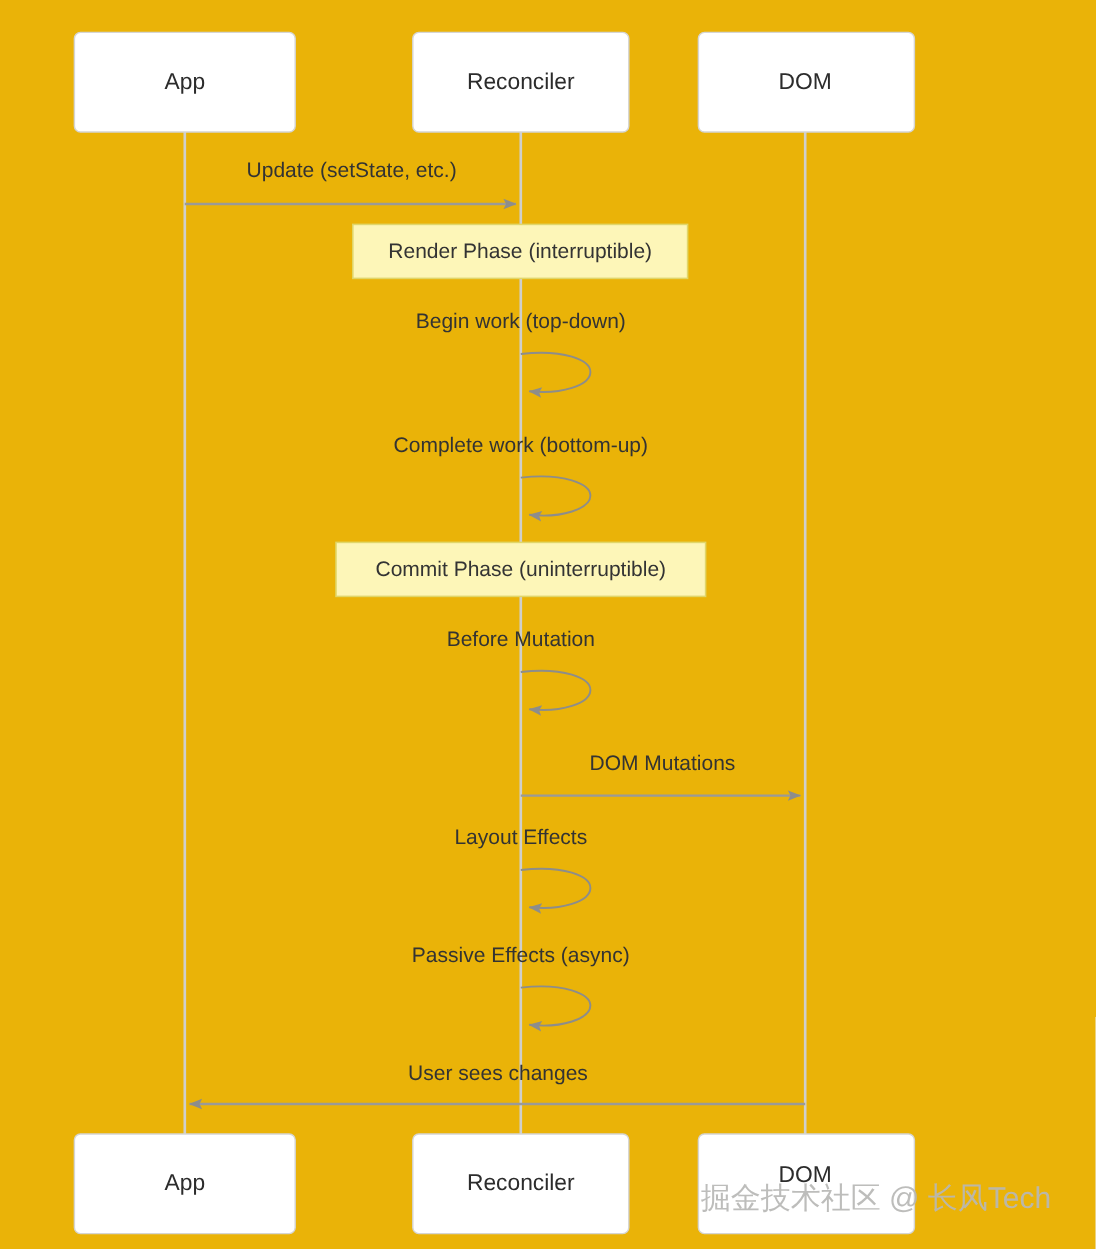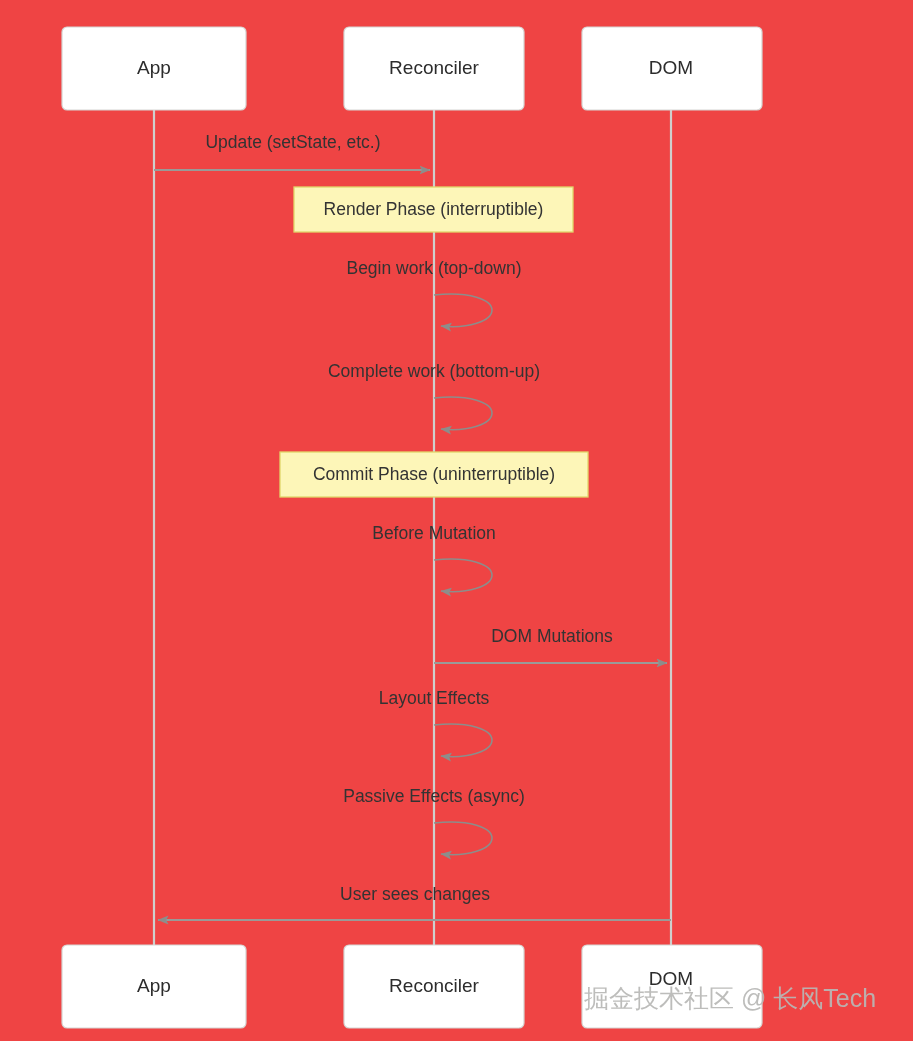--- a/index.html
+++ b/index.html
@@ -7,21 +7,21 @@
     padding: 0;
     background: #eeeeec;
   }
   body {
     font-family: "Liberation Sans", sans-serif;
   }
   #diagram-root {
     position: relative;
     width: 913px;
     height: 1041px;
-    background: #ef4444;
+    background: #eab308;
     overflow: hidden;
   }
   svg.seq {
     position: absolute;
     left: 0;
     top: 0;
     width: 913px;
     height: 1041px;
     display: block;
   }

